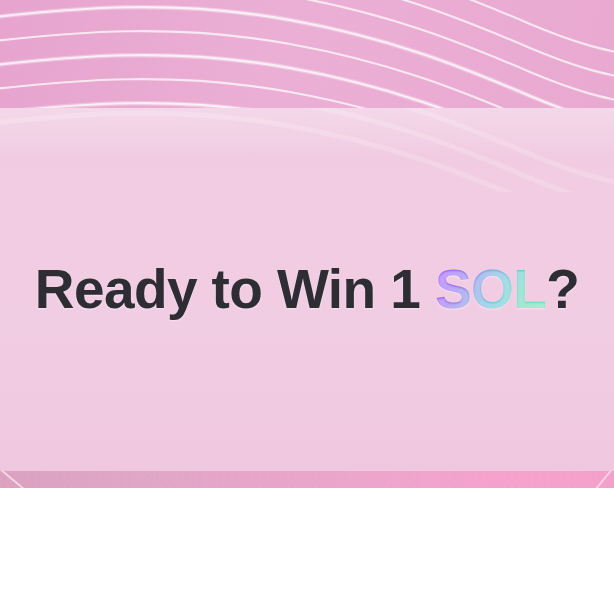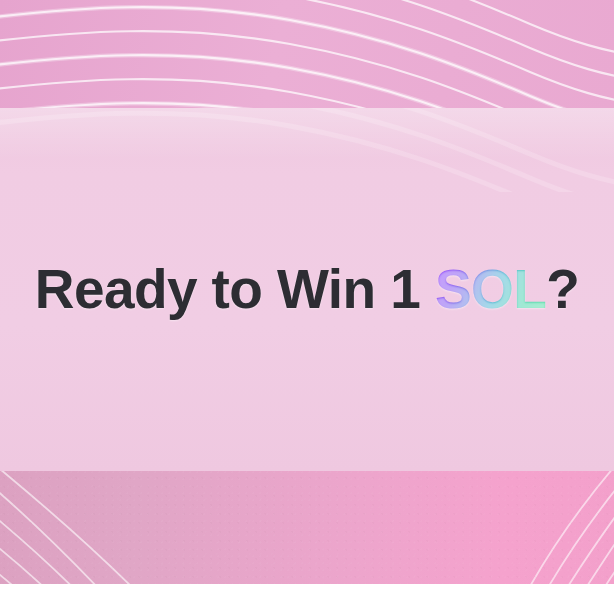--- a/index.html
+++ b/index.html
@@ -7,21 +7,21 @@
     padding: 0;
     background: #ffffff;
   }
   body {
     font-family: "Liberation Sans", sans-serif;
   }
 
   #poster {
     position: relative;
     width: 614px;
-    height: 584px;
+    height: 488px;
     overflow: hidden;
     background: #E8A8D0;
   }
 
   
   .band-top {
     position: absolute;
     left: 0;
     top: 0;
     width: 614px;

